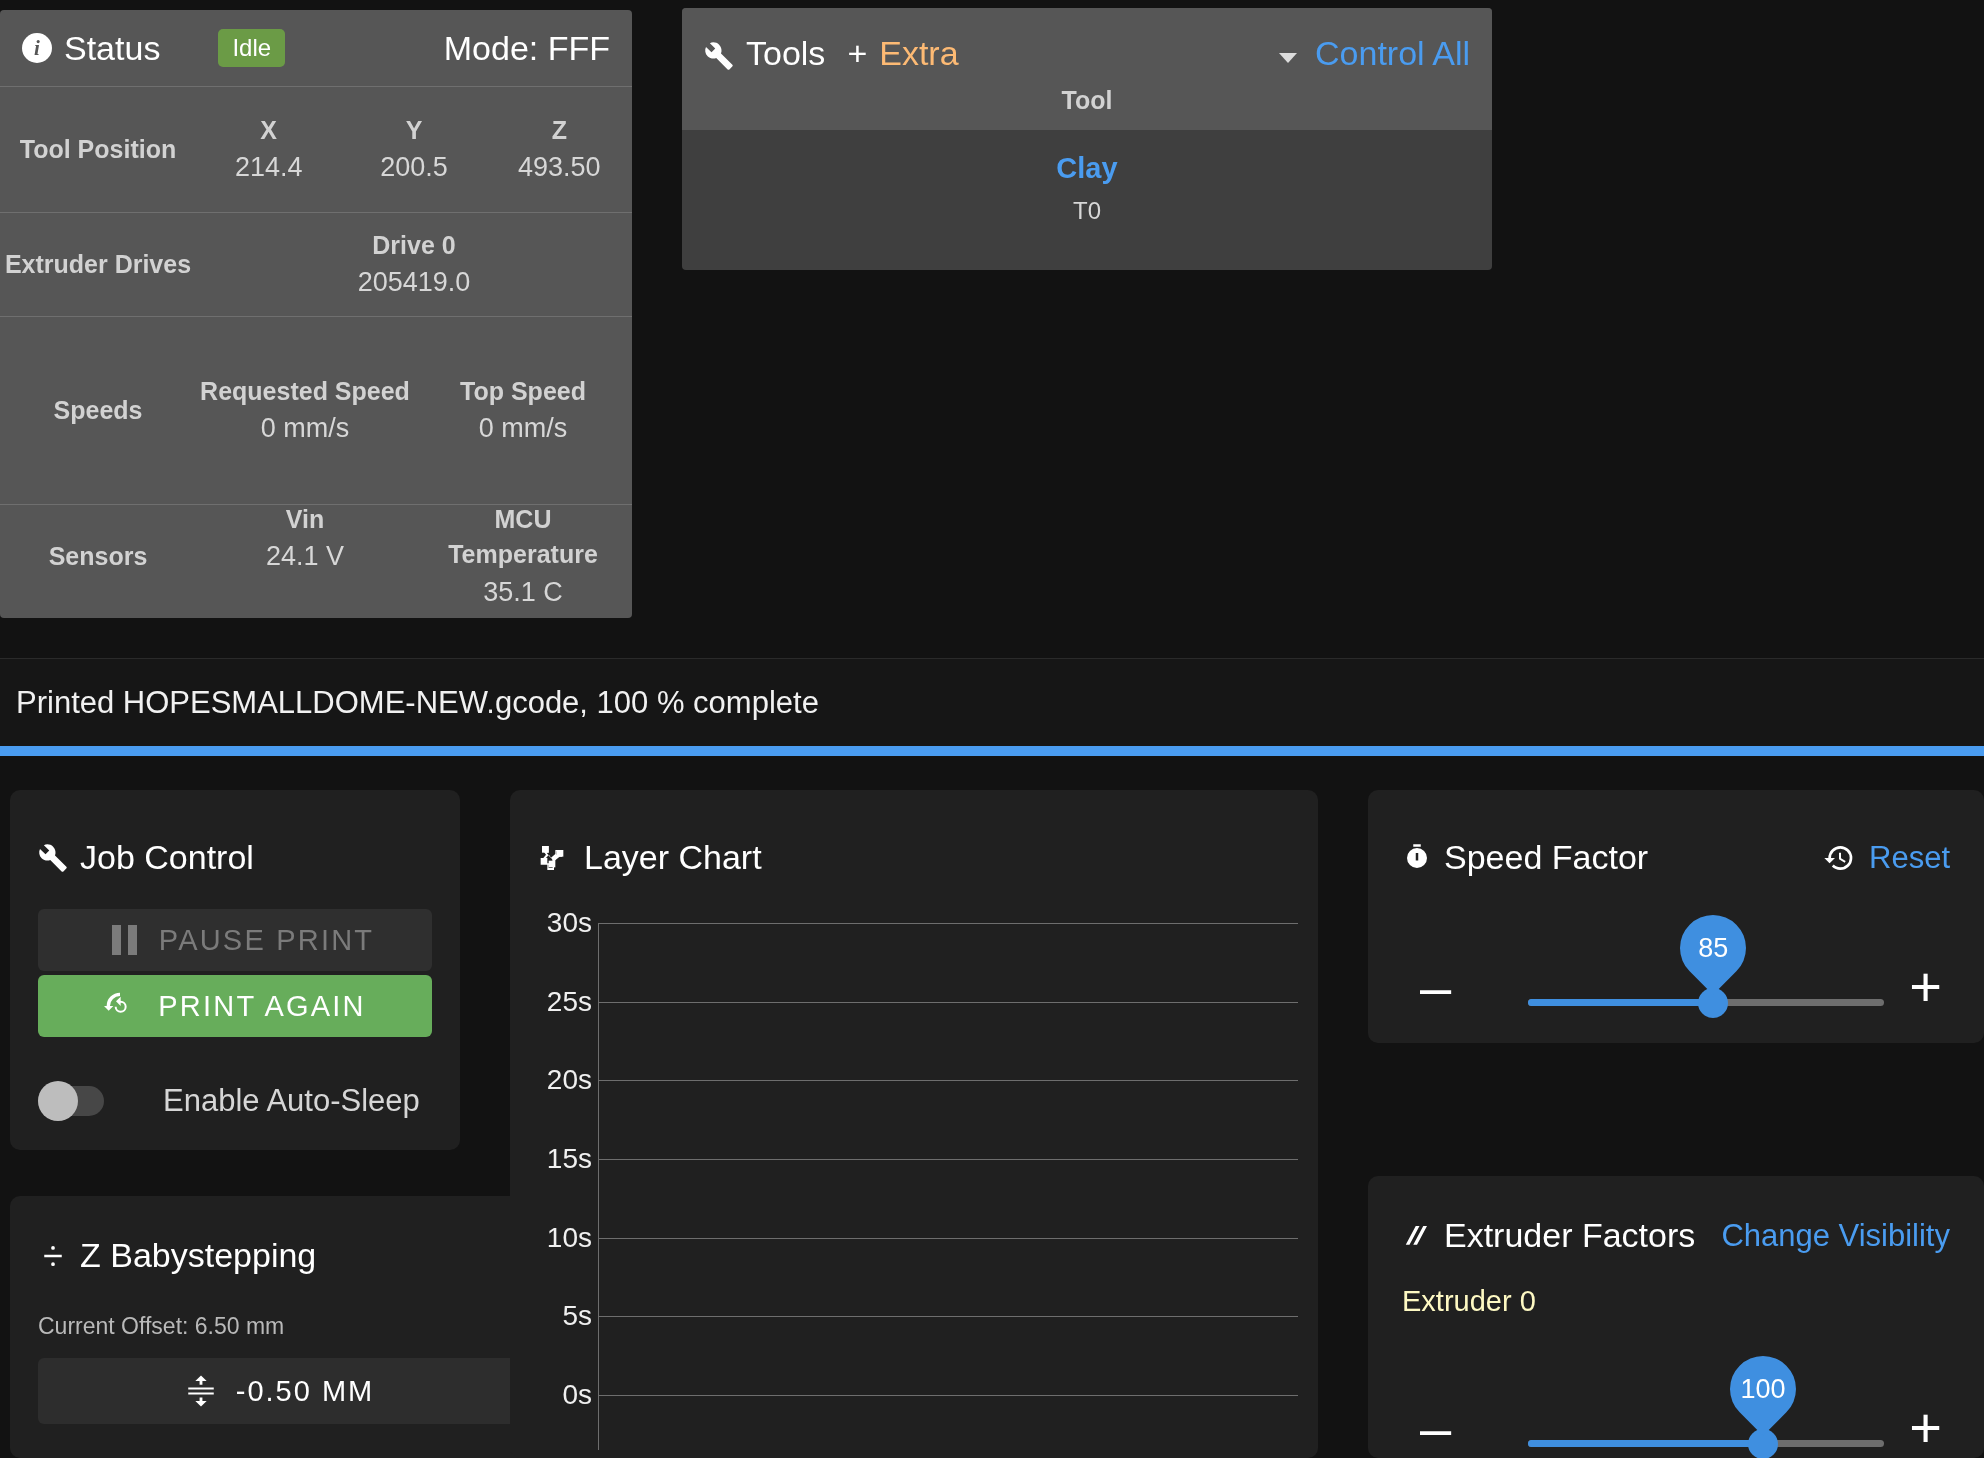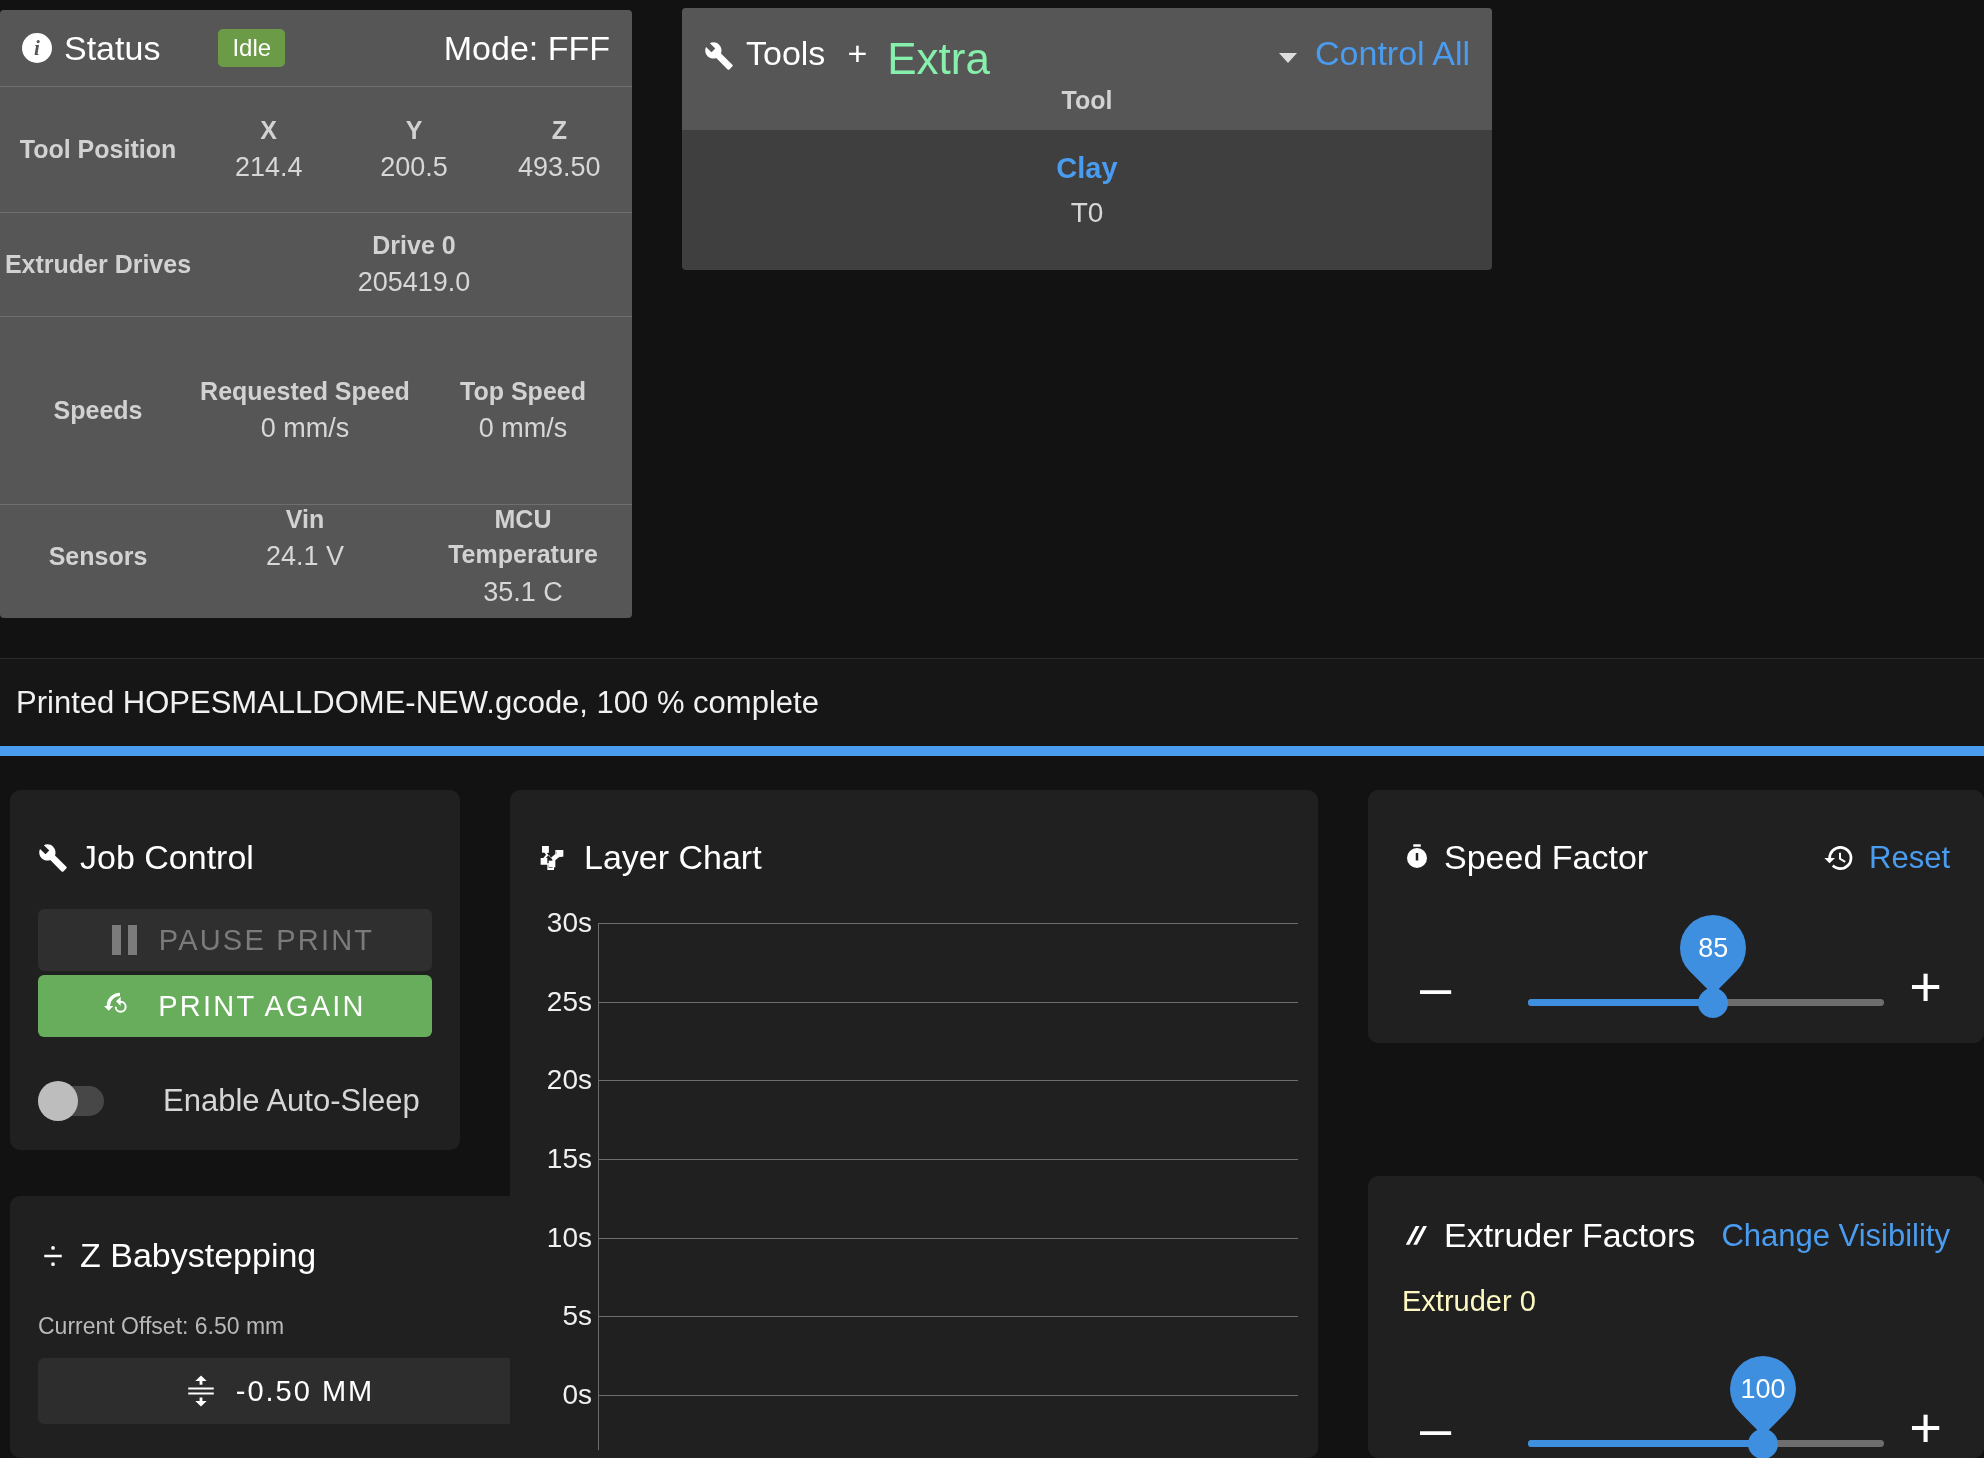--- a/index.html
+++ b/index.html
@@ -60,35 +60,35 @@
   }
   .tools-head {
     height: 122px; background: #565656; display: flex; align-items: flex-start;
     padding: 26px 22px 0 22px;
   }
   .wrench {
     width: 30px; height: 30px; margin-top: 7px; flex: 0 0 auto;
   }
   .tools-title { font-size: 34px; color: #fff; margin-left: 12px; }
   .plus-sign { font-size: 34px; color: #fff; margin-left: 22px; }
-  .extra-link { font-size: 44px; color: #86efac; margin-left: 20px; cursor: pointer; }
+  .extra-link { font-size: 34px; color: #fdba74; margin-left: 12px; cursor: pointer; }
   .ctrl-all-wrap { margin-left: auto; display: flex; align-items: center; }
   .caret-down {
     width: 0; height: 0; border-left: 9px solid transparent;
     border-right: 9px solid transparent; border-top: 10px solid #ddd;
     margin-right: 18px; margin-top: 9px;
   }
   .ctrl-all { font-size: 34px; color: #4a9cf0; cursor: pointer; }
   .tools-colhdr {
     position: absolute; top: 78px; left: 0; width: 100%;
     text-align: center; color: #d2d2d2; font-weight: bold; font-size: 25px;
   }
   .tools-body { text-align: center; padding-top: 22px; }
   .tool-name { font-size: 29px; color: #4a9cf0; font-weight: bold; cursor: pointer; }
-  .tool-sub { font-size: 28px; color: #d7d7d7; margin-top: 12px; }
+  .tool-sub { font-size: 24px; color: #d7d7d7; margin-top: 12px; }
 
   
   .print-status-bar {
     position: absolute; left: 0; top: 658px; width: 1984px; height: 88px;
     background: #161616; border-top: 1px solid #2a2a2a;
     display: flex; align-items: center;
   }
   .print-status-text { font-size: 31px; color: #f1f1f1; padding-left: 16px; }
   .progress-track {
     position: absolute; left: 0; top: 746px; width: 1984px; height: 10px;

